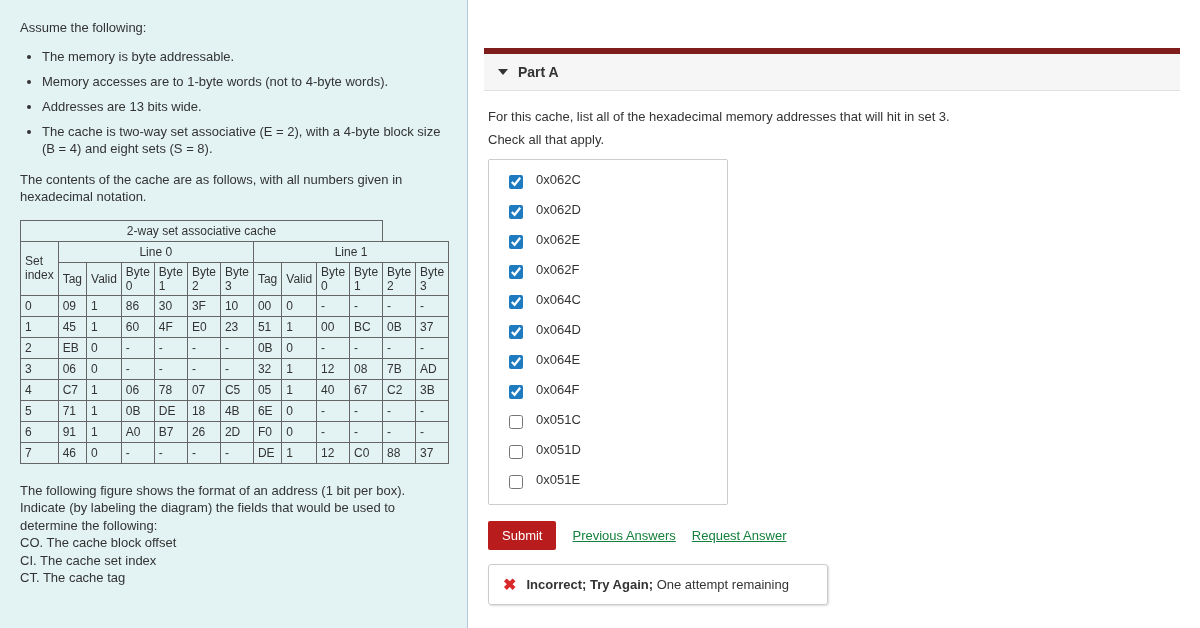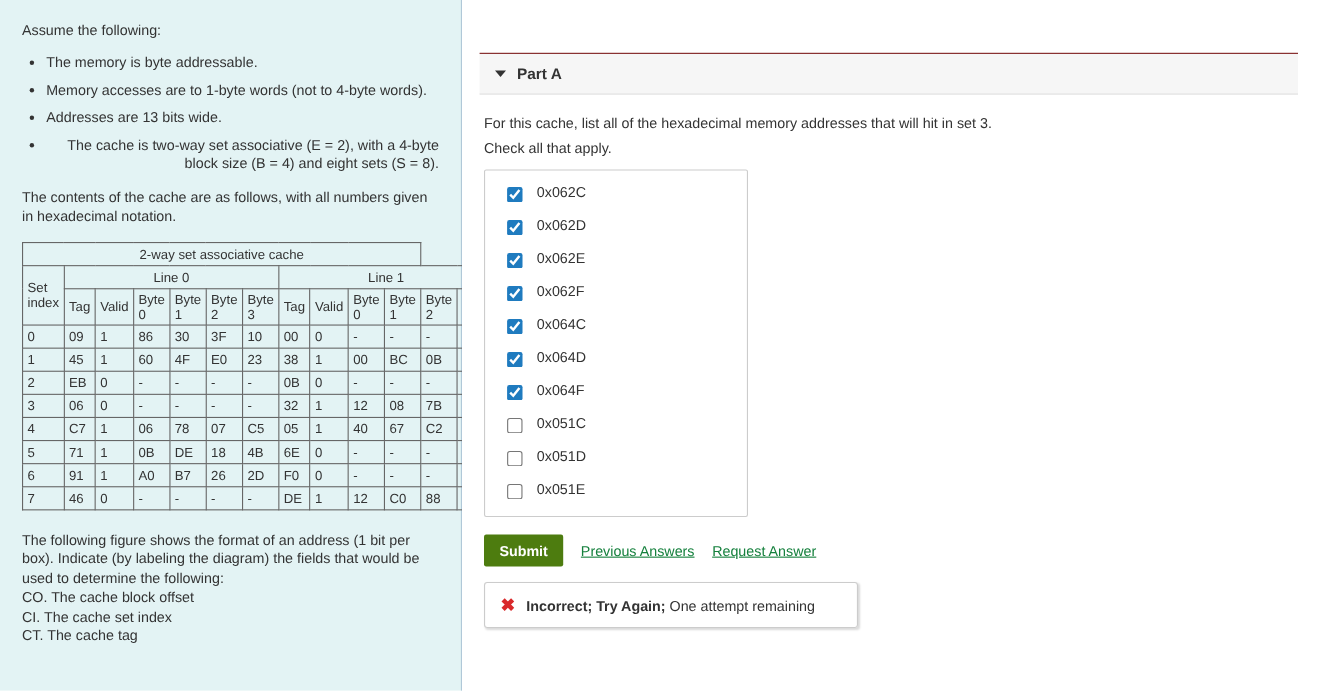--- a/index.html
+++ b/index.html
@@ -7,57 +7,57 @@
     font-family: Arial, Helvetica, sans-serif;
     font-size: 13px;
     color: #333;
     display: flex;
     width: 1200px;
     height: 628px;
     overflow: hidden;
     background: #fff;
   }
   .left-pane {
-    width: 420px;
+    width: 468px;
     background: #e3f3f4;
     padding: 20px 20px 8px 20px;
     box-sizing: border-box;
     border-right: 1px solid #b0c8d8;
   }
   .right-pane {
     flex: 1;
     background: #fff;
     padding: 0 20px 0 20px;
     box-sizing: border-box;
   }
   .assume { margin-bottom: 14px; }
   ul.bullets { margin: 0 0 14px 22px; padding: 0; }
   ul.bullets li { margin-bottom: 10px; list-style: disc; }
-  ul.bullets li:last-child{ margin-bottom:6px;text-align:right;}
+  ul.bullets li:last-child{ margin-bottom:6px;}
   .contents-note { margin-bottom: 14px; line-height:1.3; }
   table.cache {
     border-collapse: collapse;
     width: 410px;
     font-size: 12px;
     background: transparent;
   }
   table.cache th, table.cache td {
     border: 1px solid #666;
     padding: 2px 4px;
     text-align: left;
     height: 16px;
   }
   table.cache th { font-weight: normal; }
   .addr-note { margin-top: 18px; line-height:1.35; }
   .part-header {
     display: flex;
     align-items: center;
     gap: 10px;
     background: #f6f6f6;
-    border-top: 1px solid #7f1d1d;
+    border-top: 6px solid #7f1d1d;
     border-bottom: 1px solid #e0e0e0;
     padding: 10px 14px;
     margin-top: 48px;
     margin-left:-4px;
   }
   .part-header .chev {
     width: 0; height: 0;
     border-left: 5px solid transparent;
     border-right: 5px solid transparent;
     border-top: 6px solid #333;
@@ -83,28 +83,27 @@
     width: 14px; height: 14px;
     accent-color: #1f7bbf;
   }
   .action-row {
     margin-top: 16px;
     display: flex;
     align-items: center;
     gap: 16px;
   }
   .submit-btn {
-    background: #4d7c0f;
+    background: #b91c1c;
     color: #fff;
     border: none;
     padding: 7px 14px;
     font-size: 13px;
     border-radius: 2px;
     cursor: pointer;
-    font-weight: bold;
   }
   .link { color: #15803d; text-decoration: underline; font-size: 13px; cursor: pointer; }
   .feedback {
     margin-top: 14px;
     border: 1px solid #ccc;
     border-radius: 3px;
     box-shadow: 1px 1px 2px rgba(0,0,0,0.15);
     padding: 10px 14px;
     display: flex;
     align-items: center;
@@ -174,21 +173,21 @@
           <td>-</td>
         </tr>
         <tr>
           <td>1</td>
           <td>45</td>
           <td>1</td>
           <td>60</td>
           <td>4F</td>
           <td>E0</td>
           <td>23</td>
-          <td>38</td>
+          <td>51</td>
           <td>1</td>
           <td>00</td>
           <td>BC</td>
           <td>0B</td>
           <td>37</td>
         </tr>
         <tr>
           <td>2</td>
           <td>EB</td>
           <td>0</td>
@@ -317,20 +316,24 @@
       <div class="option-row">
         <input type="checkbox" checked="" style="">
         <span>0x064C</span>
       </div>
       <div class="option-row">
         <input type="checkbox" checked="" style="">
         <span>0x064D</span>
       </div>
       <div class="option-row">
         <input type="checkbox" checked="" style="">
+        <span>0x064E</span>
+      </div>
+      <div class="option-row">
+        <input type="checkbox" checked="" style="">
         <span>0x064F</span>
       </div>
       <div class="option-row">
         <input type="checkbox" style="">
         <span>0x051C</span>
       </div>
       <div class="option-row">
         <input type="checkbox" style="">
         <span>0x051D</span>
       </div>

